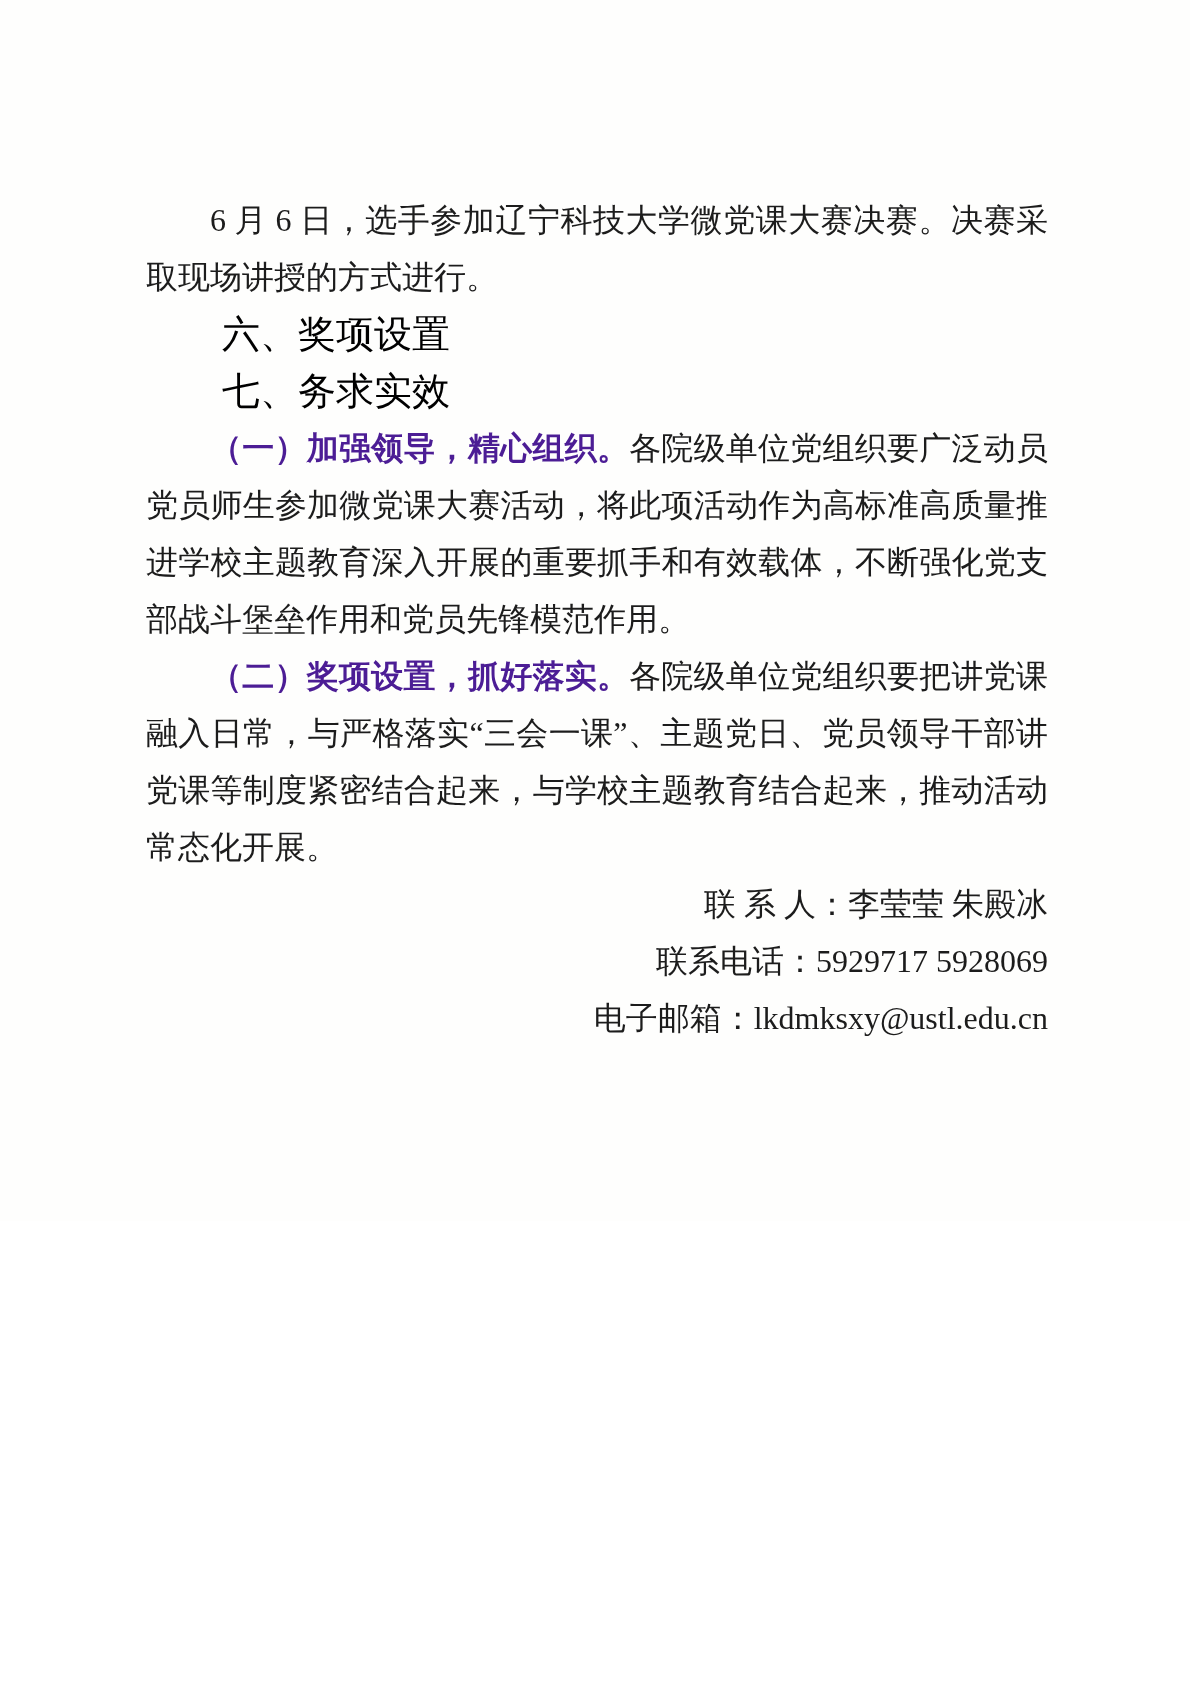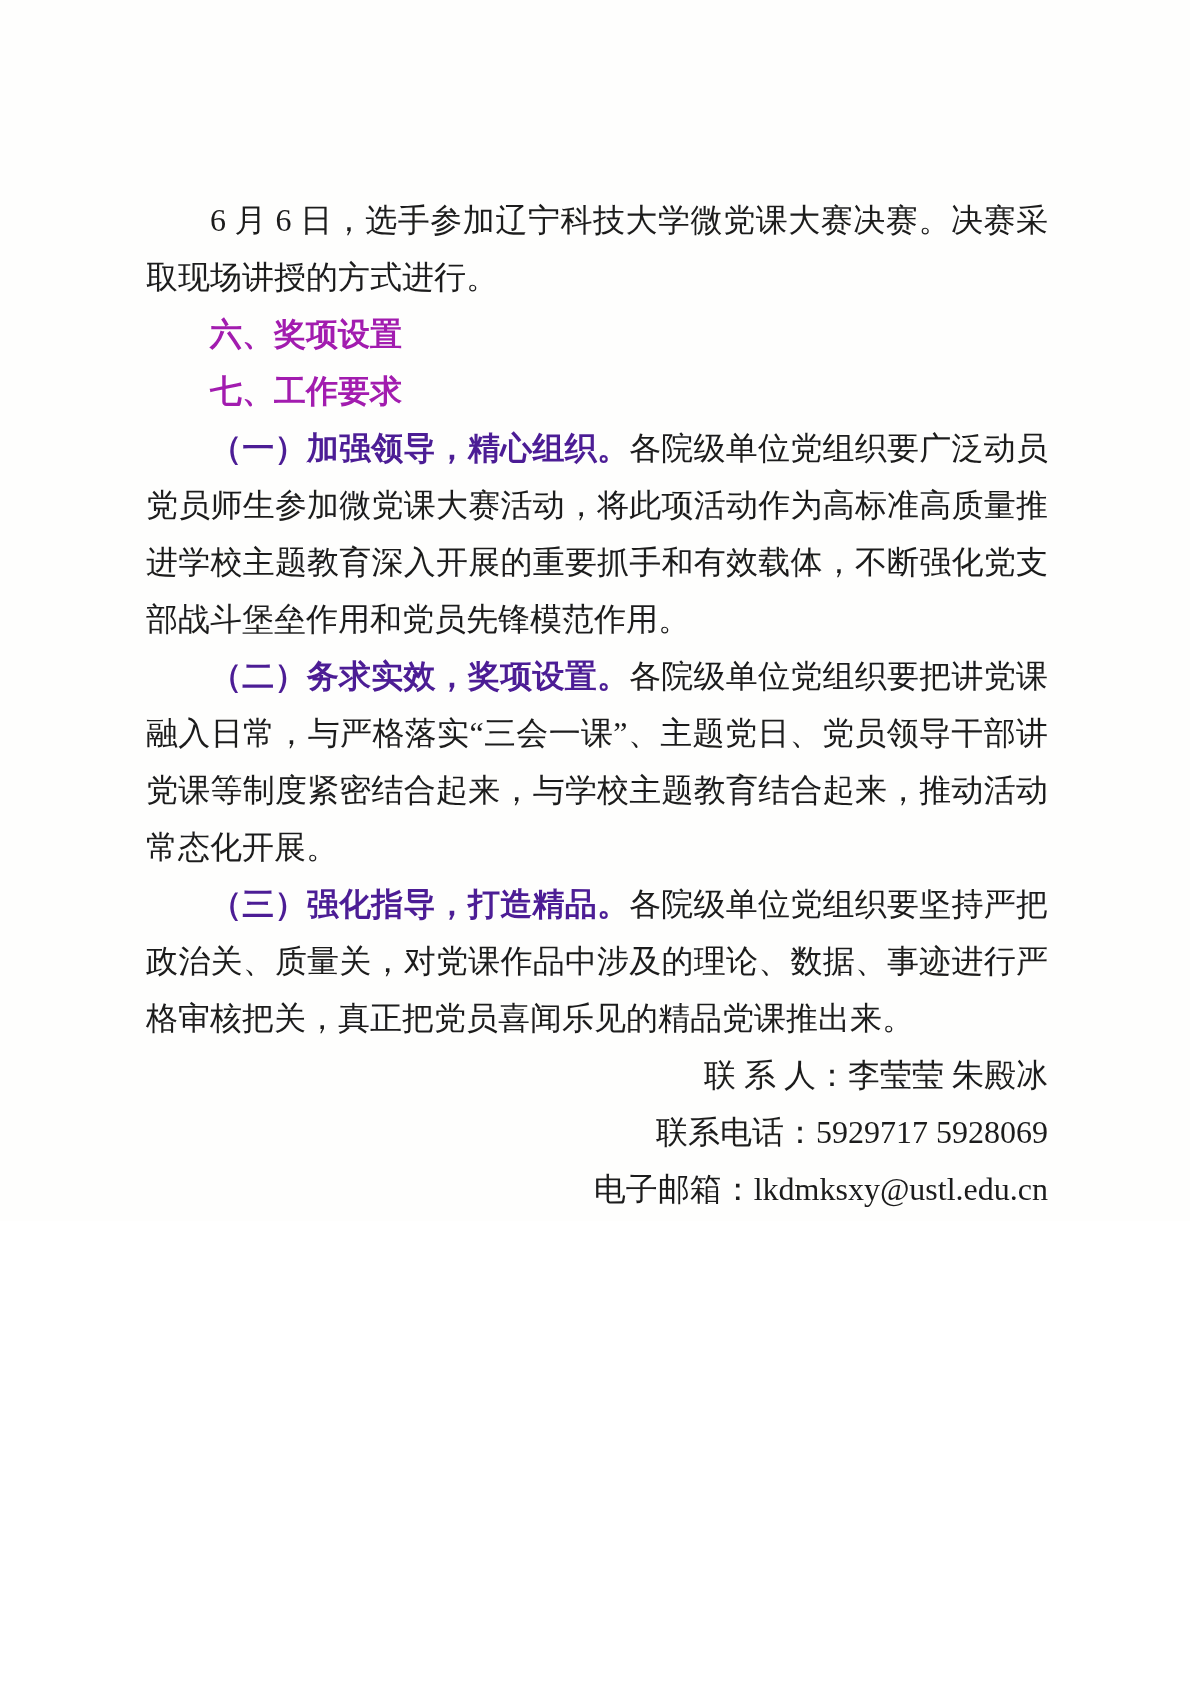--- a/index.html
+++ b/index.html
@@ -26,24 +26,24 @@
     text-align: justify;
     text-justify: inter-ideograph;
   }
   .para {
     margin: 0;
     text-indent: 2em;
   }
   .heading {
     margin: 0;
     text-indent: 2em;
-    font-weight: bold;
-    font-size: 32px;
+    font-weight: normal;
+    font-size: 38px;
     line-height: 57px;
-    color: #a21caf;
+    color: #000000;
   }
   .lead {
     font-weight: bold;
     color: #4c1d95;
   }
   .contact-line {
     margin: 0;
     text-indent: 2em;
     text-align: right;
   }
@@ -61,33 +61,30 @@
 <body>
 
 <div class="page">
   <div class="content">
 
     <p class="para">6 月 6 日，选手参加辽宁科技大学微党课大赛决赛。决赛采取现场讲授的方式进行。</p>
 
     <h2 class="heading">六、奖项设置</h2>
 
 
-    <h2 class="heading">七、工作要求</h2>
+    <h2 class="heading">七、务求实效</h2>
 
     <p class="para">
       <span class="lead">（一）加强领导，精心组织。</span><span>各院级单位党组织要广泛动员党员师生参加微党课大赛活动，将此项活动作为高标准高质量推进学校主题教育深入开展的重要抓手和有效载体，不断强化党支部战斗堡垒作用和党员先锋模范作用。</span>
     </p>
 
     <p class="para">
-      <span class="lead">（二）务求实效，奖项设置。</span><span>各院级单位党组织要把讲党课融入日常，与严格落实“三会一课”、主题党日、党员领导干部讲党课等制度紧密结合起来，与学校主题教育结合起来，推动活动常态化开展。</span>
+      <span class="lead">（二）奖项设置，抓好落实。</span><span>各院级单位党组织要把讲党课融入日常，与严格落实“三会一课”、主题党日、党员领导干部讲党课等制度紧密结合起来，与学校主题教育结合起来，推动活动常态化开展。</span>
     </p>
 
-    <p class="para">
-      <span class="lead">（三）强化指导，打造精品。</span><span>各院级单位党组织要坚持严把政治关、质量关，对党课作品中涉及的理论、数据、事迹进行严格审核把关，真正把党员喜闻乐见的精品党课推出来。</span>
-    </p>
 
     <p class="contact-line">
       <span>联 系 人：</span><span>李莹莹 朱殿冰</span>
     </p>
 
     <p class="contact-line">
       <span>联系电话：</span><span>5929717 5928069</span>
     </p>
 
     <p class="contact-line">

